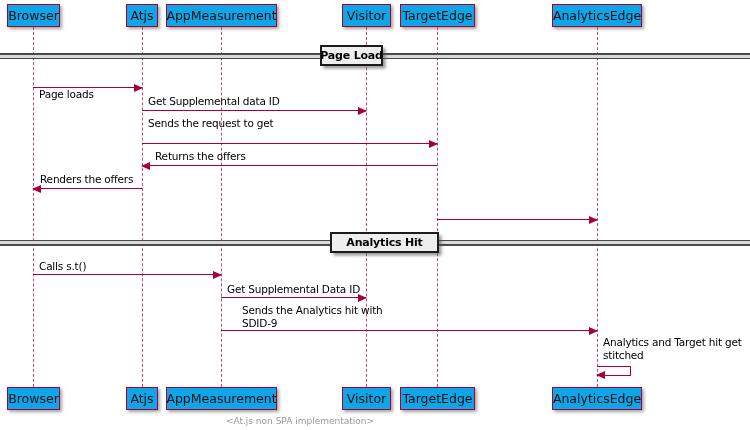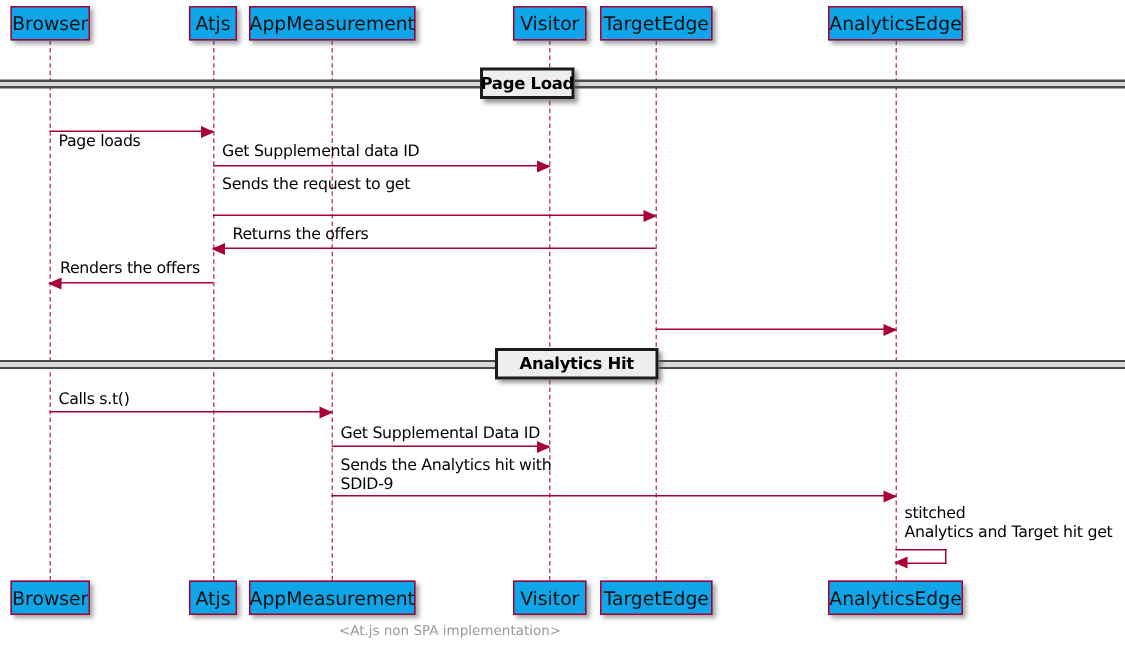--- a/index.html
+++ b/index.html
@@ -141,31 +141,31 @@
       <span class="ah right"></span>
     </div>
 
   <div class="mlabel" style="left:227px;top:283px">
       <div>Get Supplemental Data ID</div>
     </div>
   <div class="mline" style="left:221px;top:297px;width:145px">
       <span class="ah right"></span>
     </div>
 
-  <div class="mlabel" style="left:227px;top:304px">
+  <div class="mlabel" style="left:242px;top:304px">
       <div>Sends the Analytics hit with</div>
       <div>SDID-9</div>
     </div>
   <div class="mline" style="left:221px;top:330px;width:376px">
       <span class="ah right"></span>
     </div>
 
   <div class="mlabel" style="left:603px;top:336px">
+      <div>Analytics and Target hit get</div>
       <div>stitched</div>
-      <div>Analytics and Target hit get</div>
     </div>
   <div class="selfloop"></div>
   <div class="selfhead"></div>
 
   <div class="pbox" style="left:7px;  top:387px;width:53px">
       <span>Browser</span>
     </div>
   <div class="pbox" style="left:126px;top:387px;width:32px">
       <span>Atjs</span>
     </div>

